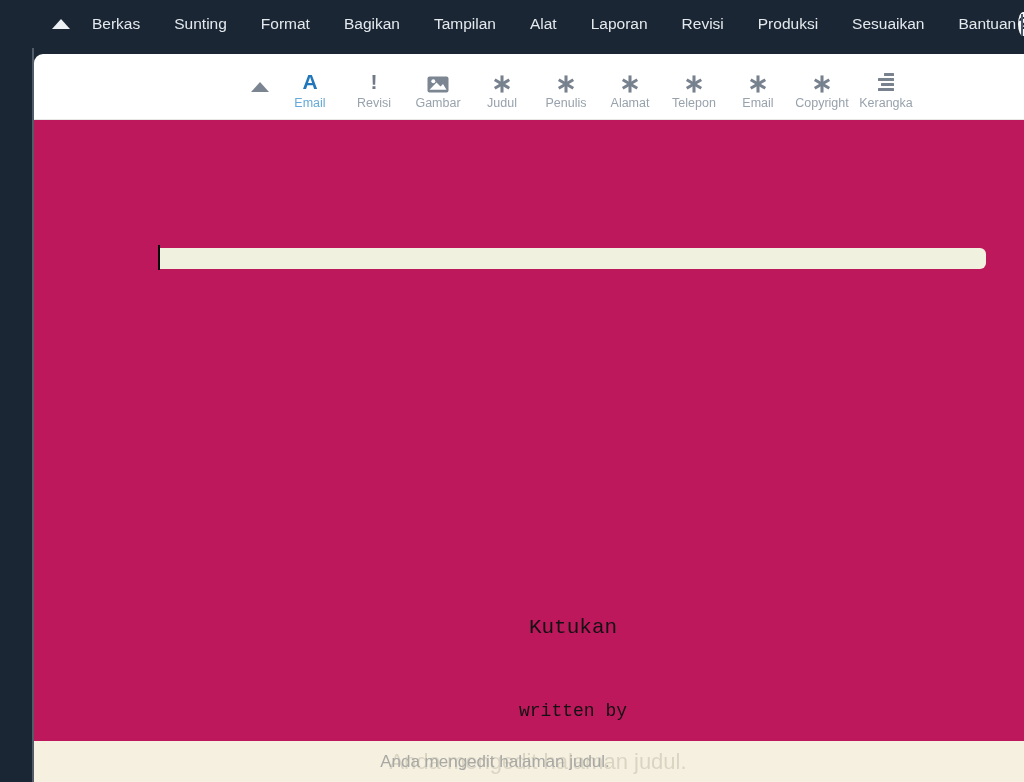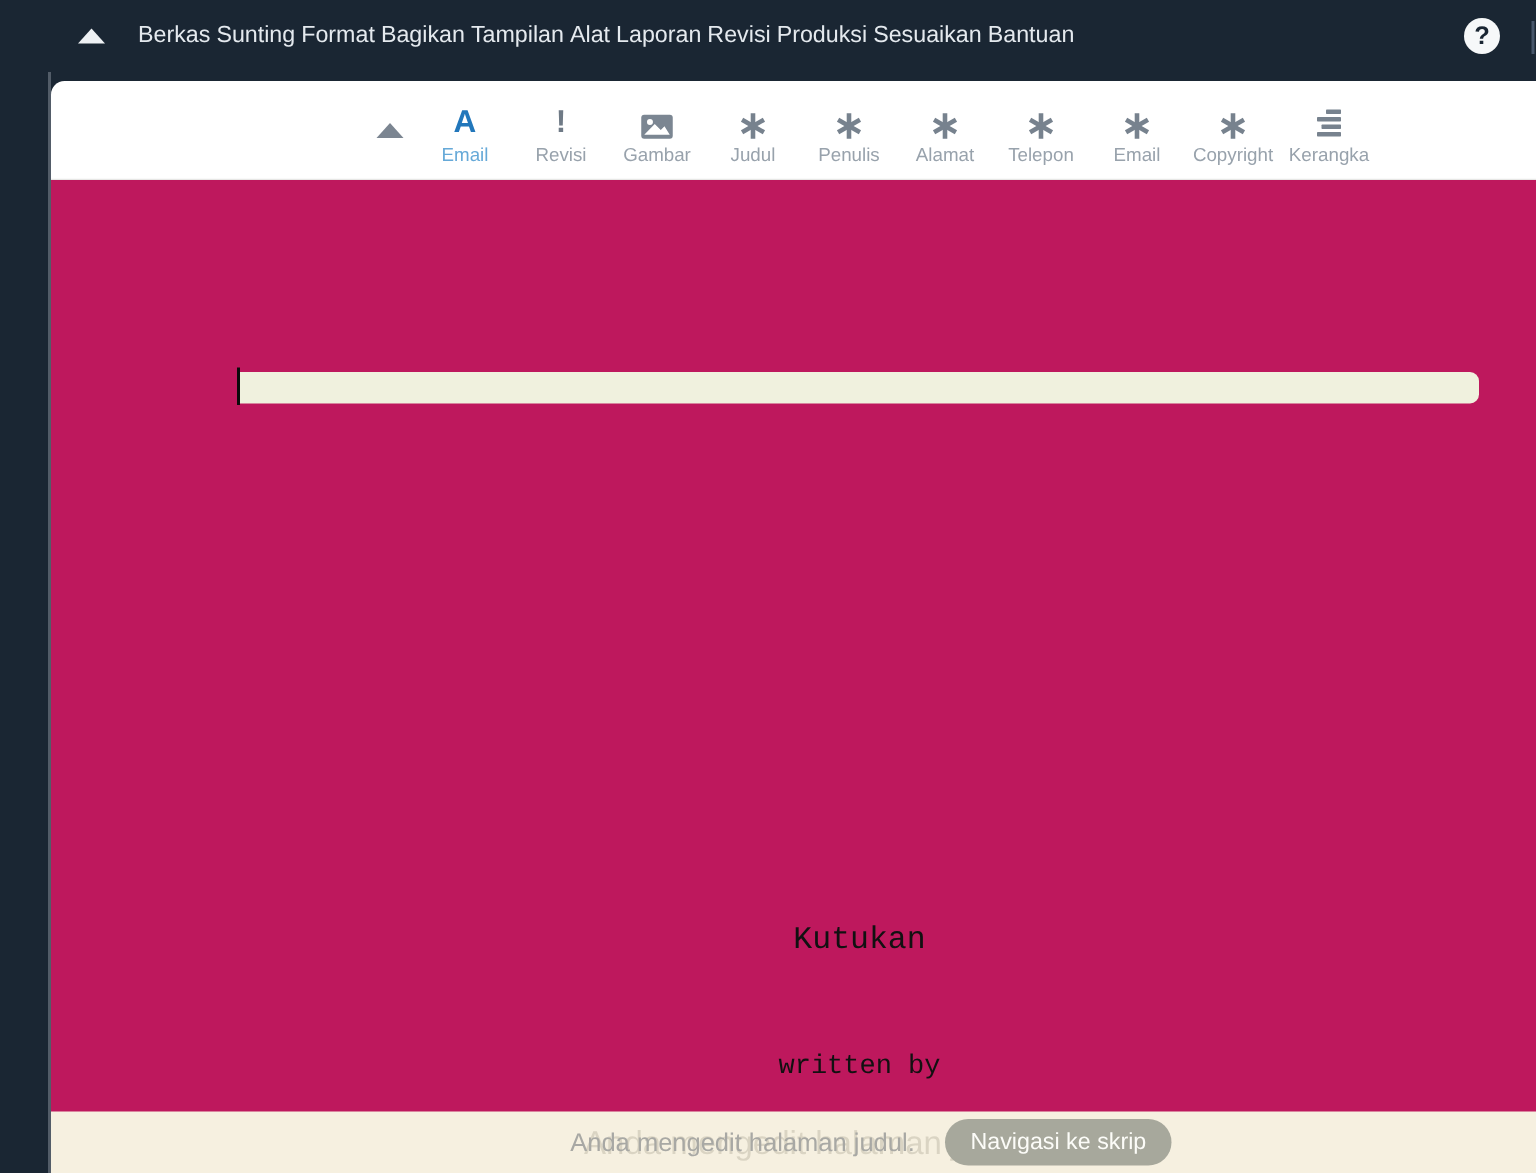--- a/index.html
+++ b/index.html
@@ -7,21 +7,21 @@
   body { font-family:"Liberation Sans","DejaVu Sans",sans-serif; background:#fff; }
   .app { width:1024px; height:782px; display:flex; flex-direction:column; }
 
   
   .menubar {
     height:48px; background:#1a2633; display:flex; align-items:center;
     padding-left:52px; flex:0 0 auto; position:relative;
   }
   .collapse-menu { background:none; border:none; cursor:pointer; margin-right:20px; display:flex; align-items:center; }
   .tri-up { width:0; height:0; border-left:9px solid transparent; border-right:9px solid transparent; border-bottom:10px solid #eef1f4; }
-  .menu-items { display:flex; align-items:center; }
+  .menu-items { display:flex; align-items:center; gap:30px; }
   .menu-item {
     background:none; border:none; color:#e4e9ee; font-size:15.5px; cursor:pointer;
     font-family:inherit; white-space:nowrap; padding:4px 2px;
   }
   .help-btn {
     margin-left:auto; margin-right:24px; width:24px; height:24px; border-radius:50%;
     background:#f6f8f9; color:#1a2633; border:none; font-weight:bold; font-size:17px;
     line-height:24px; text-align:center; cursor:pointer; font-family:inherit;
   }
   .scroll-edge { position:absolute; right:1px; top:14px; width:2px; height:22px; background:#47566a; }
@@ -228,18 +228,17 @@
         <div class="highlight-line"></div>
         <div class="title-block">
           <div class="script-title">Kutukan</div>
           <div class="script-byline">written by</div>
         </div>
       </div>
 
       <div class="status-bar">
         <span class="status-ghost">Anda mengedit halaman judul.</span>
         <span class="status-msg">Anda mengedit halaman judul.</span>
-        <button class="status-nav-btn">Navigasi ke skrip</button>
       </div>
 
     </div>
   </div>
 </div>
 
 </body></html>

